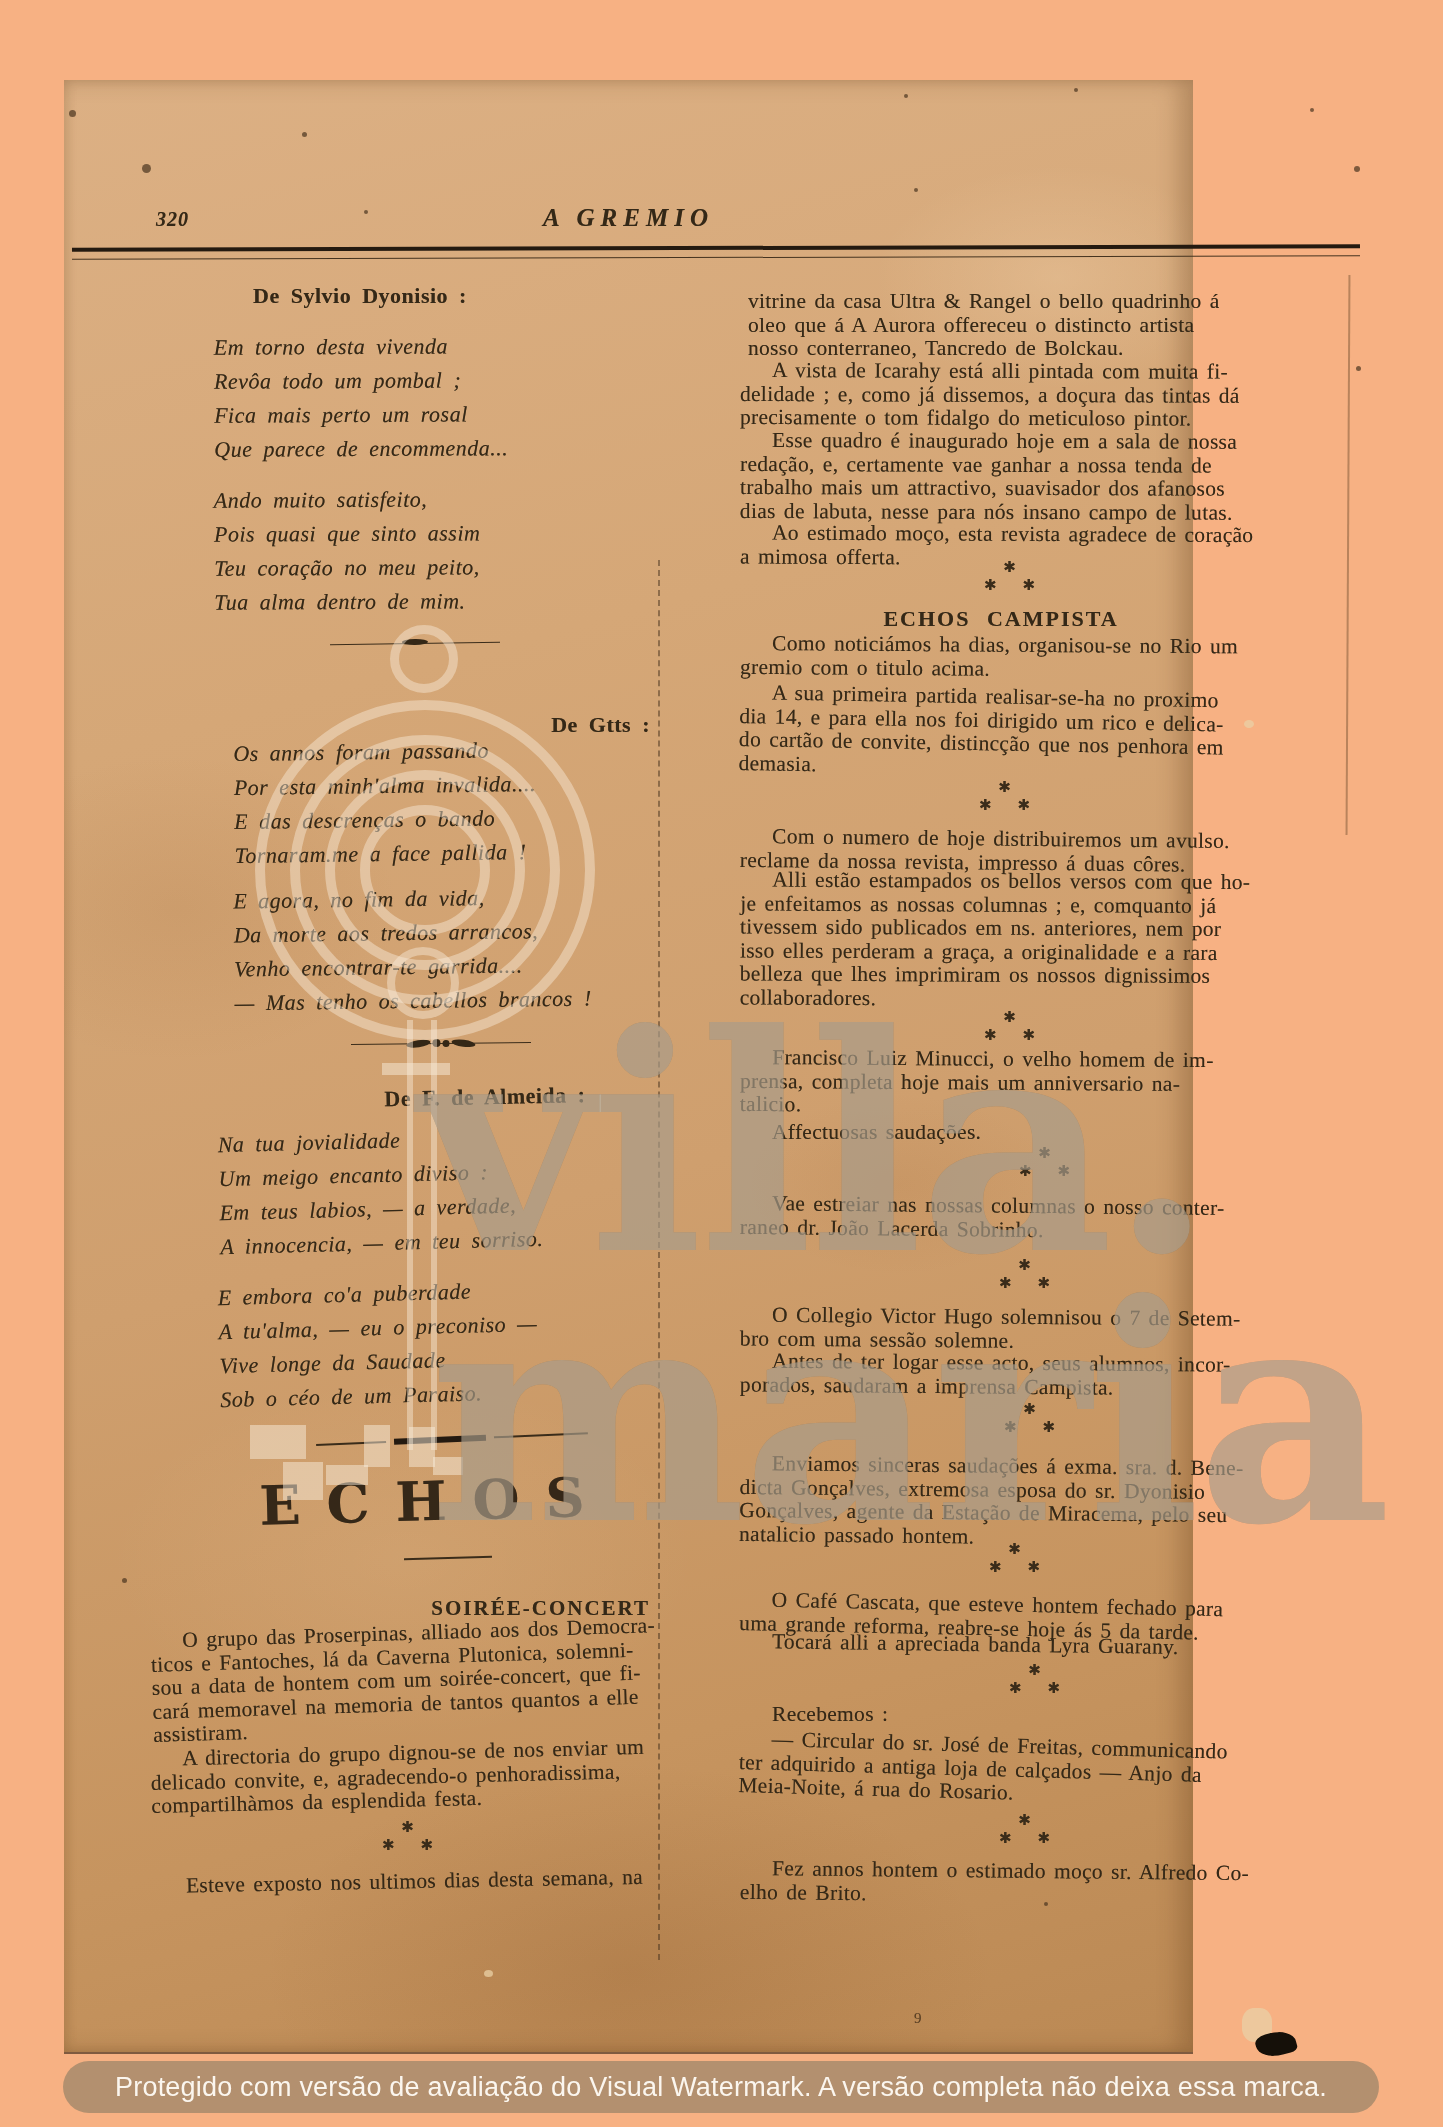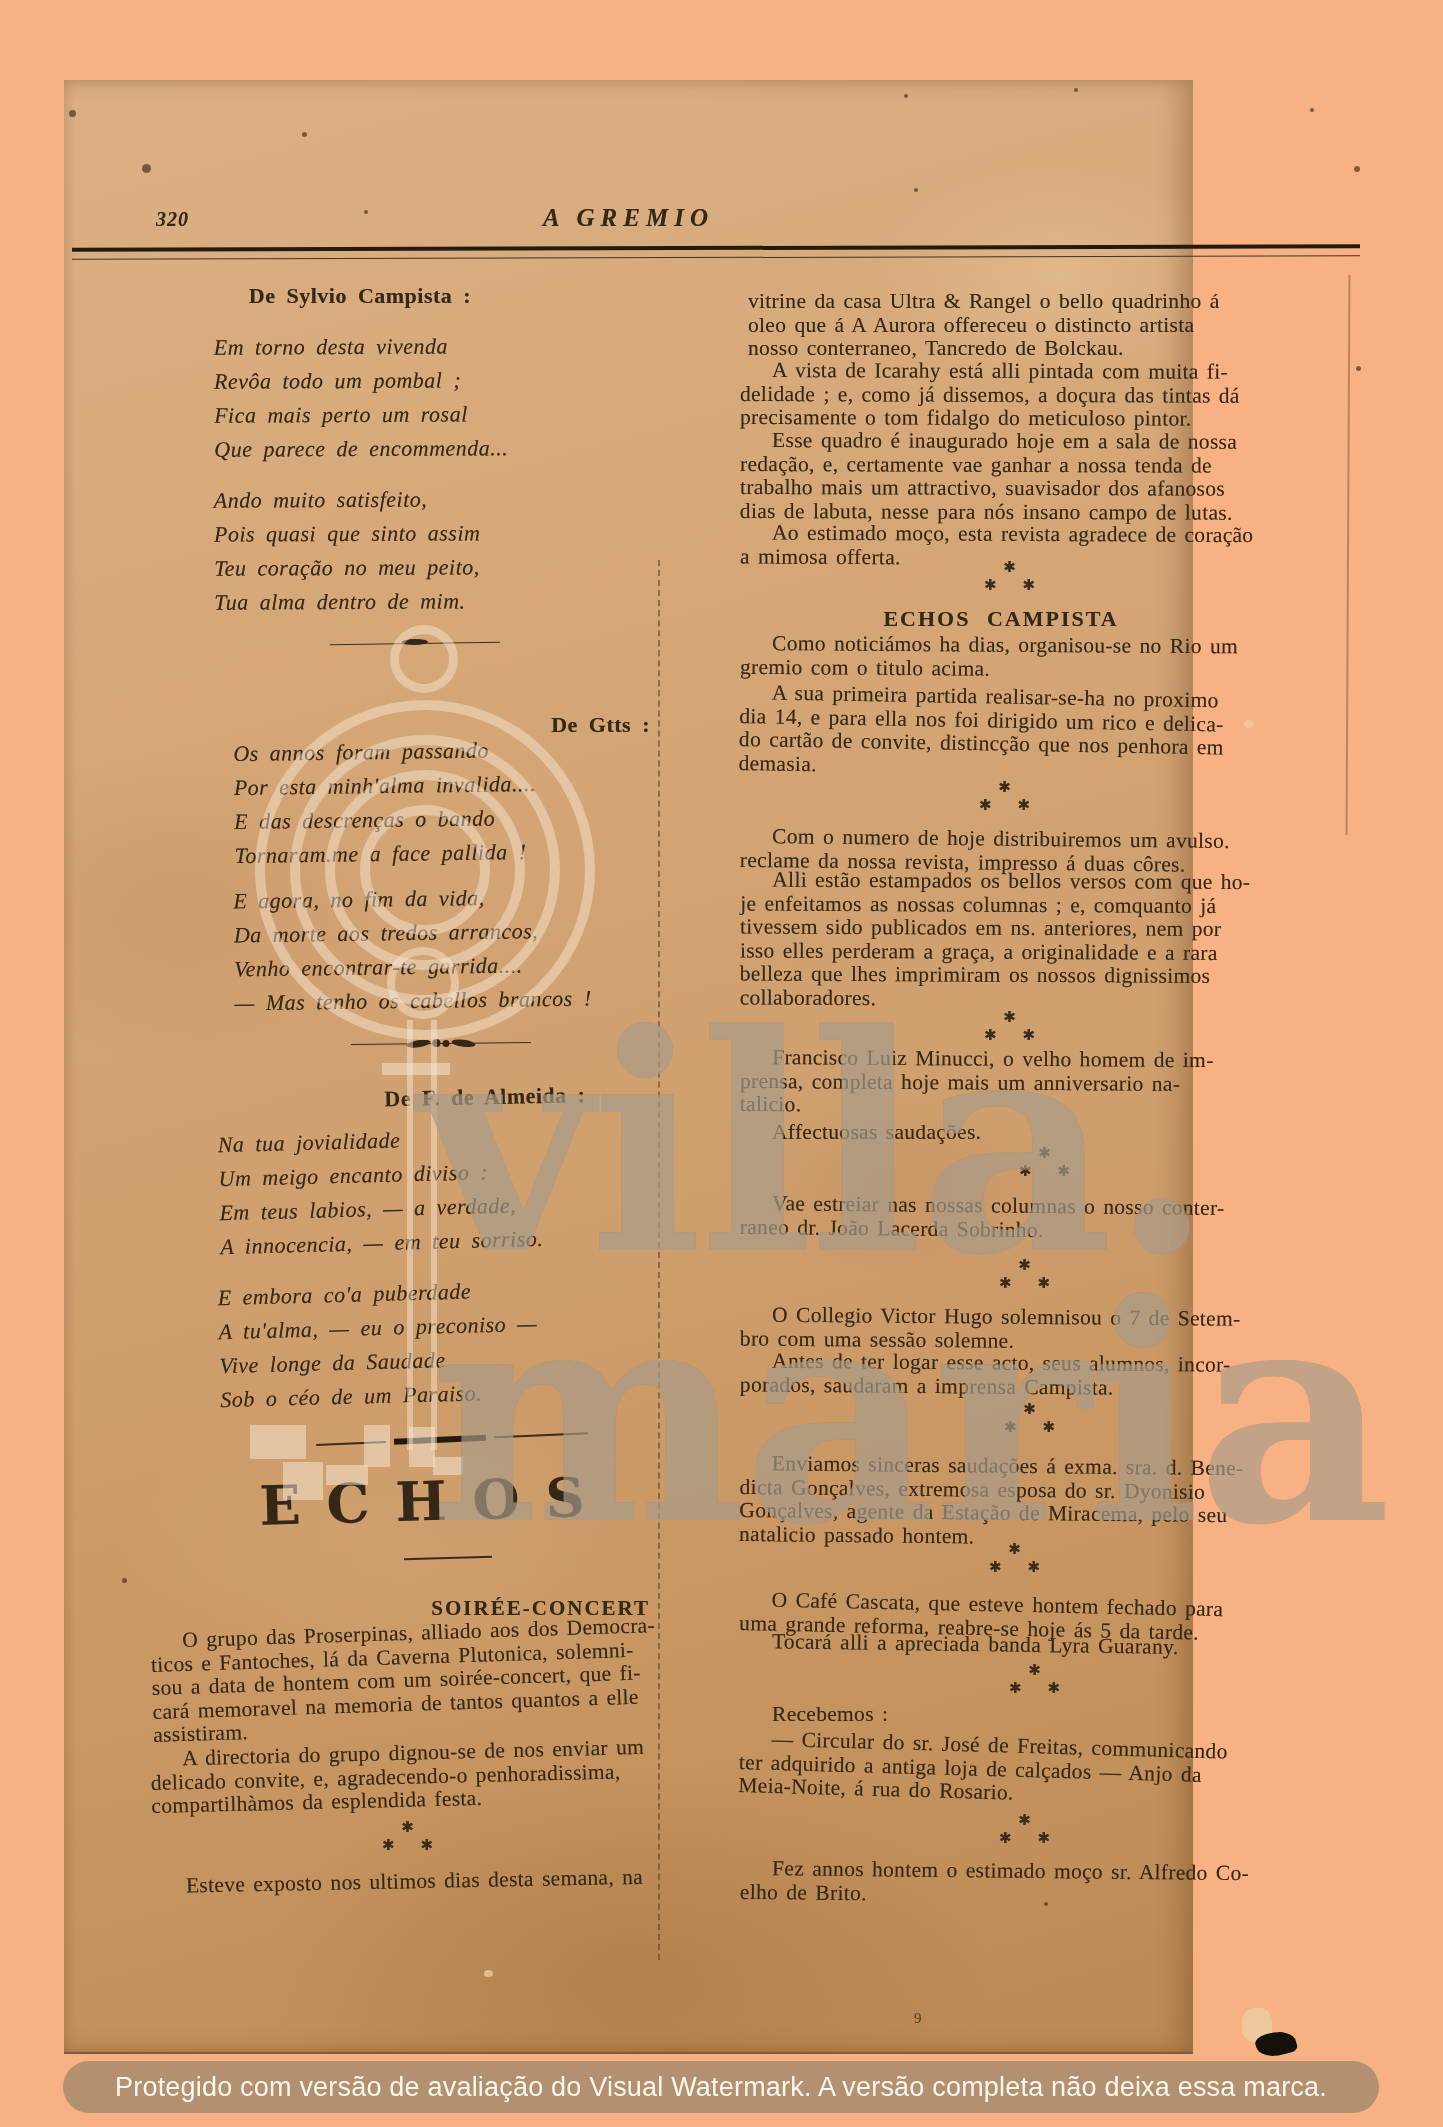--- a/index.html
+++ b/index.html
@@ -57,21 +57,21 @@
 
 <div class="frame">
   <div class="page ink">
 
     <div class="abs pagenum" style="left:92px;top:128px;">320</div>
     <div class="abs masthead" style="left:0;top:124px;">A GREMIO</div>
     <div class="abs toprule" style="left:8px;top:166px;width:1288px;"></div>
 
     <div class="abs" style="left:594px;top:480px;height:1400px;border-left:2px dashed rgba(70,50,30,.5);"></div>
 
-    <div class="abs phead" style="left:86px;top:203px;width:420px;text-align:center;">De Sylvio Campista :</div>
+    <div class="abs phead" style="left:86px;top:203px;width:420px;text-align:center;">De Sylvio Dyonisio :</div>
     <div class="abs lines poem" style="left:150px;top:250px;transform:rotate(-.3deg);">Em torno desta vivenda
 Revôa todo um pombal ;
 Fica mais perto um rosal
 Que parece de encommenda...</div>
     <div class="abs lines poem" style="left:150px;top:403px;transform:rotate(-.3deg);">Ando muito satisfeito,
 Pois quasi que sinto assim
 Teu coração no meu peito,
 Tua alma dentro de mim.</div>
 
     <div class="abs orn" style="left:266px;top:558px;width:170px;transform:rotate(-.8deg);">

